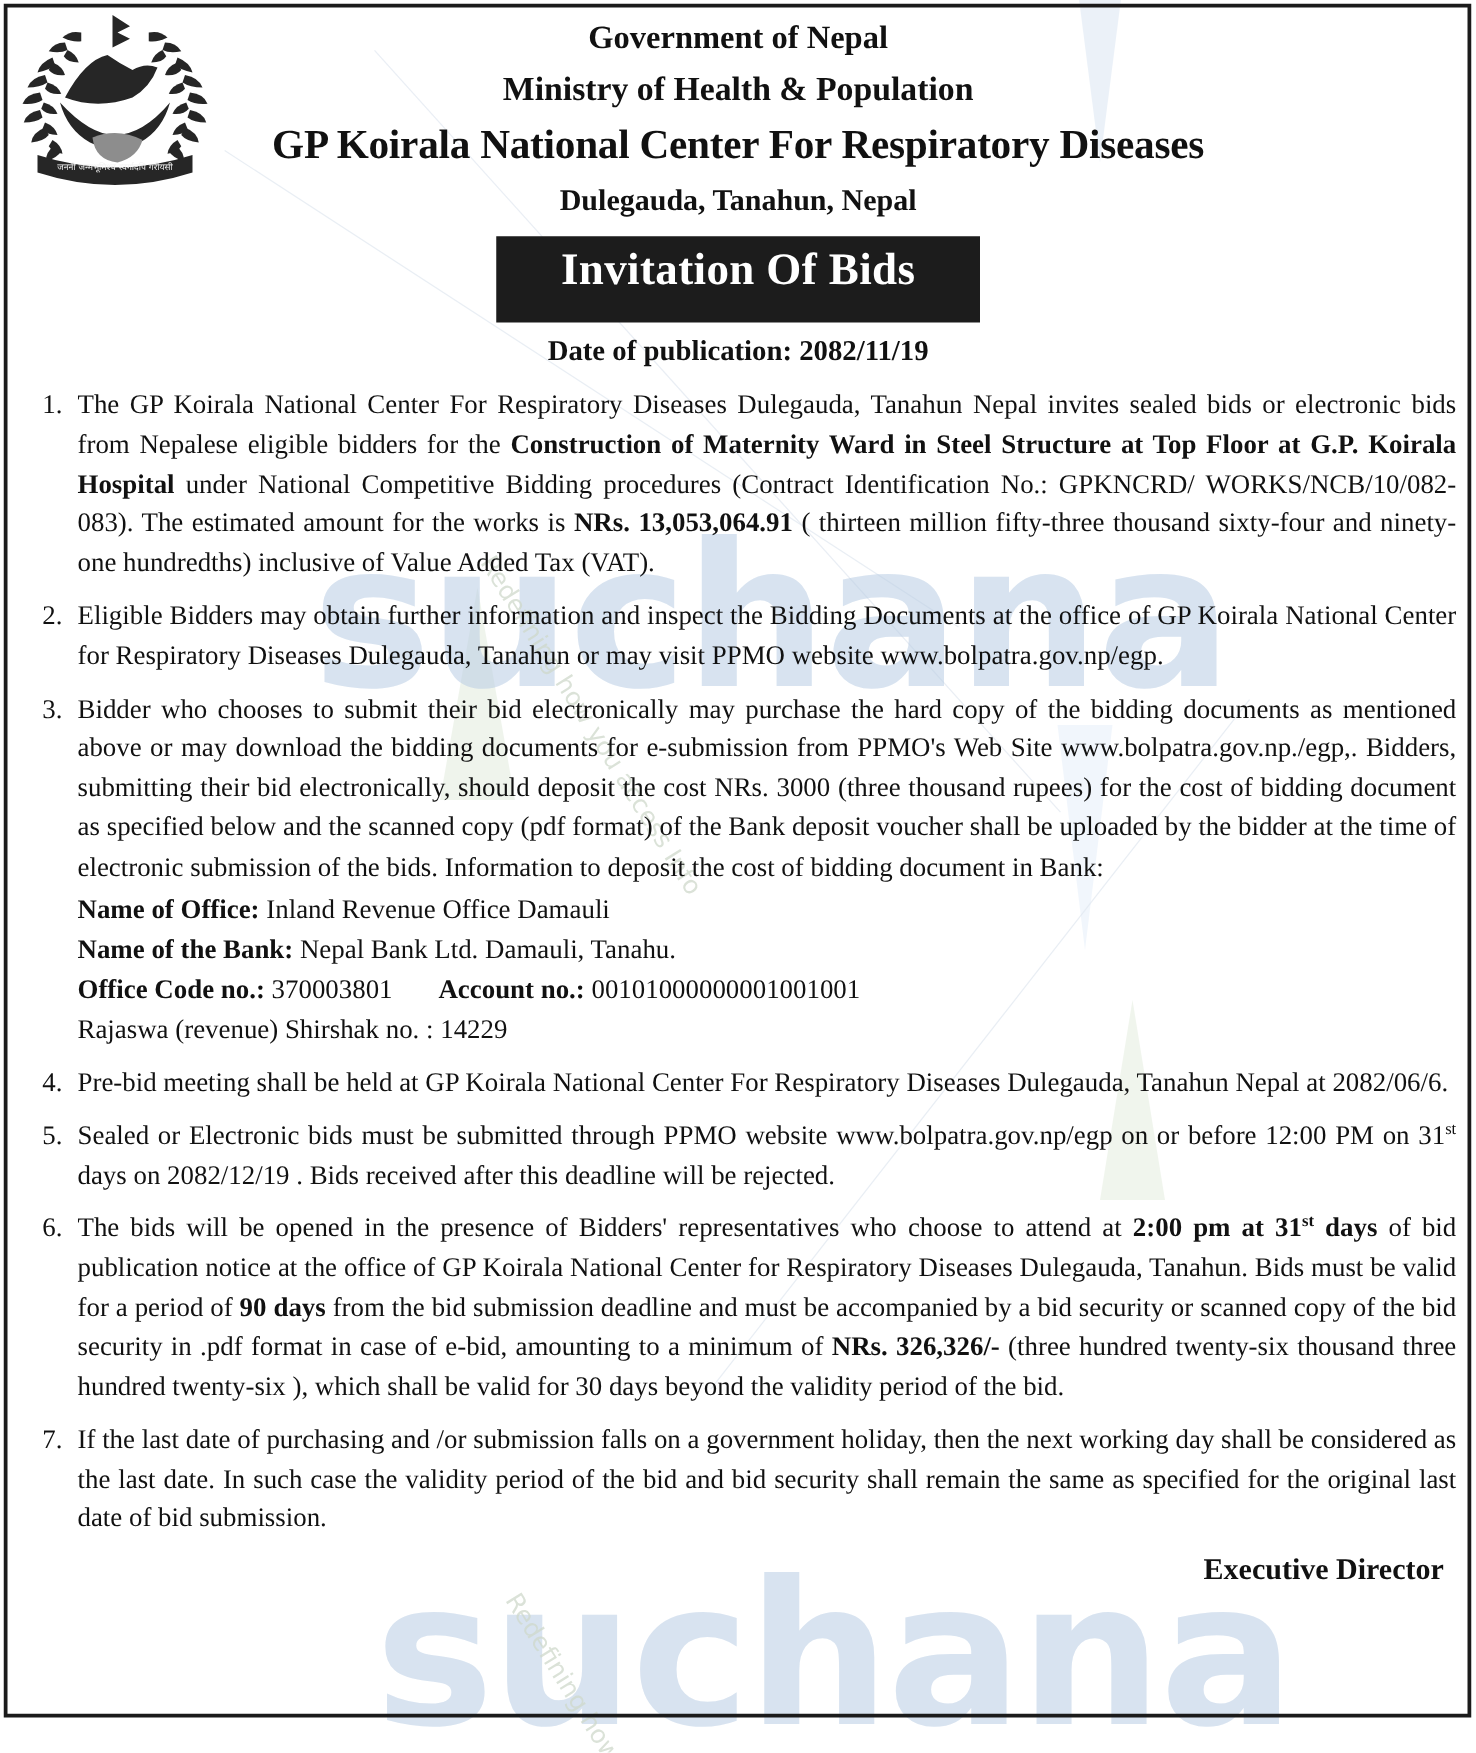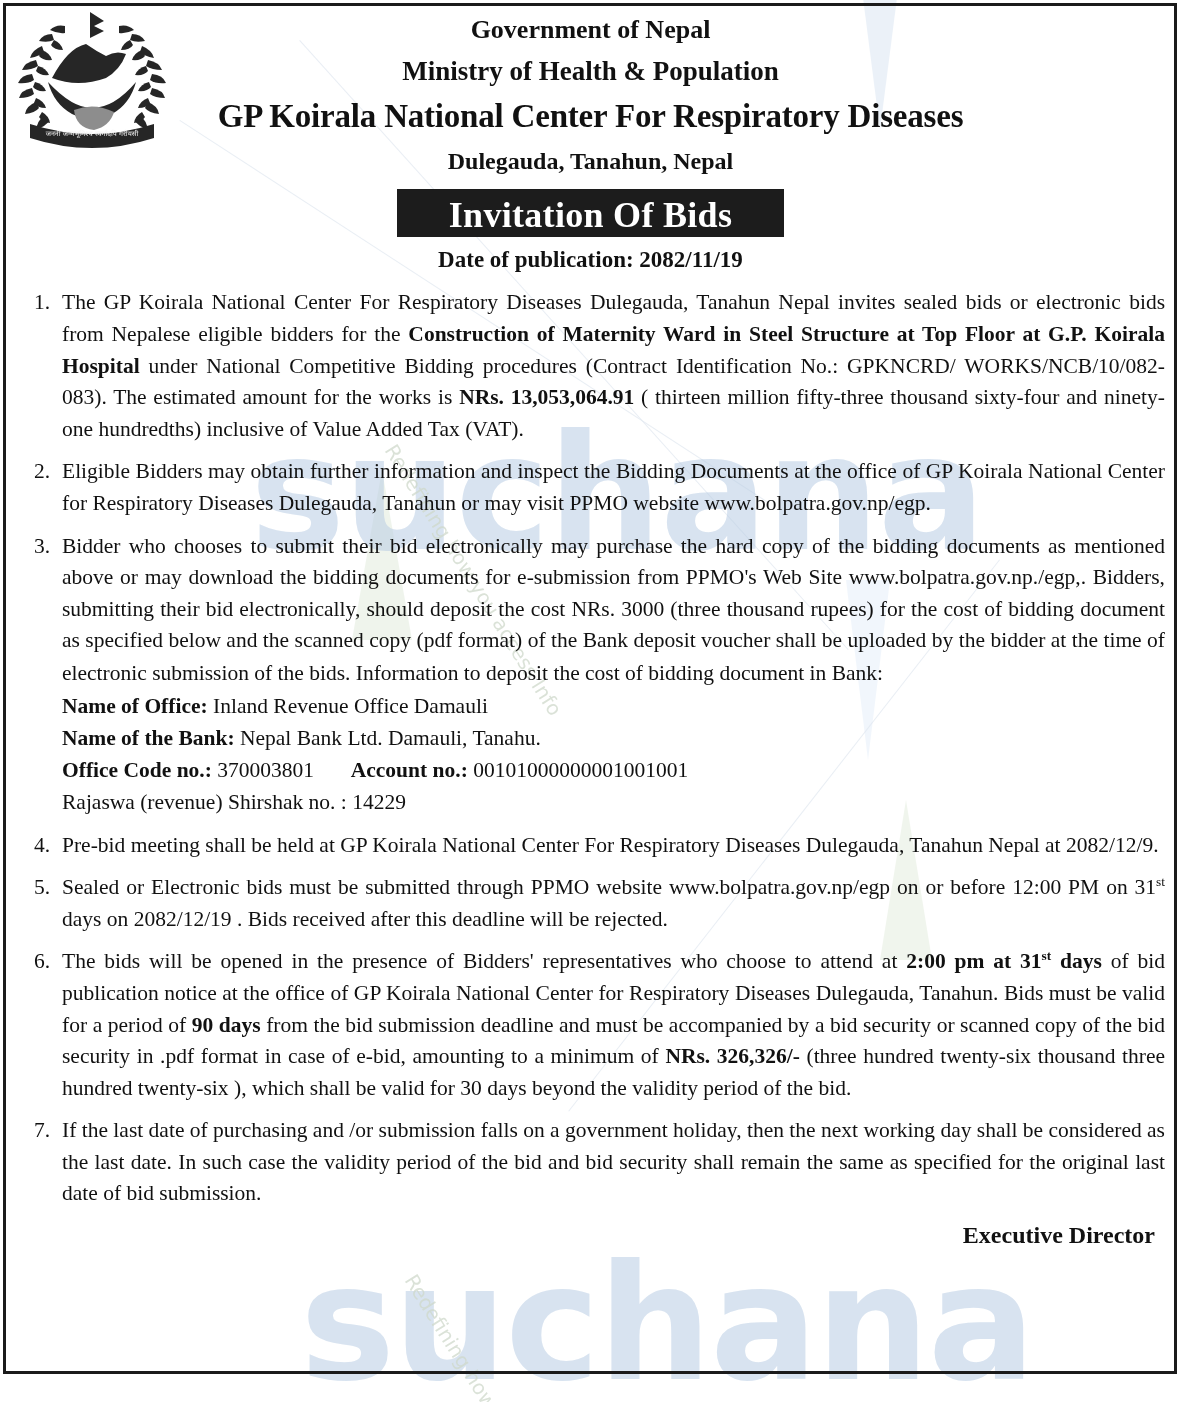--- a/index.html
+++ b/index.html
@@ -149,21 +149,21 @@
   .banner-wrap {
     margin-top: 12px;
     display: flex;
     justify-content: center;
   }
   .banner {
     background: #1c1c1c;
     color: #ffffff;
     font-size: 36px;
     font-weight: 700;
-    padding: 6px 52px 1px 52px;
+    padding: 6px 52px 22px 52px;
     letter-spacing: .3px;
     line-height: 1.15;
   }
   .pubdate {
     margin-top: 10px;
     font-size: 23px;
     font-weight: 700;
     text-align: center;
   }
 
@@ -344,21 +344,21 @@
             <span class="lbl">Account no.:</span>
             <span>00101000000001001001</span>
           </div>
           <div>Rajaswa (revenue) Shirshak no. : 14229</div>
         </span>
       </span>
     </li>
 
     <li class="item">
       <span class="num">4.</span>
-      <span class="txt">Pre-bid meeting shall be held at GP Koirala National Center For Respiratory Diseases Dulegauda, Tanahun Nepal at 2082/12/9.</span>
+      <span class="txt">Pre-bid meeting shall be held at GP Koirala National Center For Respiratory Diseases Dulegauda, Tanahun Nepal at 2082/06/6.</span>
     </li>
 
     <li class="item">
       <span class="num">5.</span>
       <span class="txt">Sealed or Electronic bids must be submitted through PPMO website www.bolpatra.gov.np/egp on or before 12:00 PM on 31<sup>st</sup> days on 2082/12/19 . Bids received after this deadline will be rejected.</span>
     </li>
 
     <li class="item">
       <span class="num">6.</span>
       <span class="txt">The bids will be opened in the presence of Bidders' representatives who choose to attend at <b>2:00 pm at 31</b><sup><b>st</b></sup><b> days</b> of bid publication notice at the office of GP Koirala National Center for Respiratory Diseases Dulegauda, Tanahun. Bids must be valid for a period of <b>90 days</b> from the bid submission deadline and must be accompanied by a bid security or scanned copy of the bid security in .pdf format in case of e-bid, amounting to a minimum of <b>NRs. 326,326/-</b> (three hundred twenty-six thousand three hundred twenty-six ), which shall be valid for 30 days beyond the validity period of the bid.</span>

